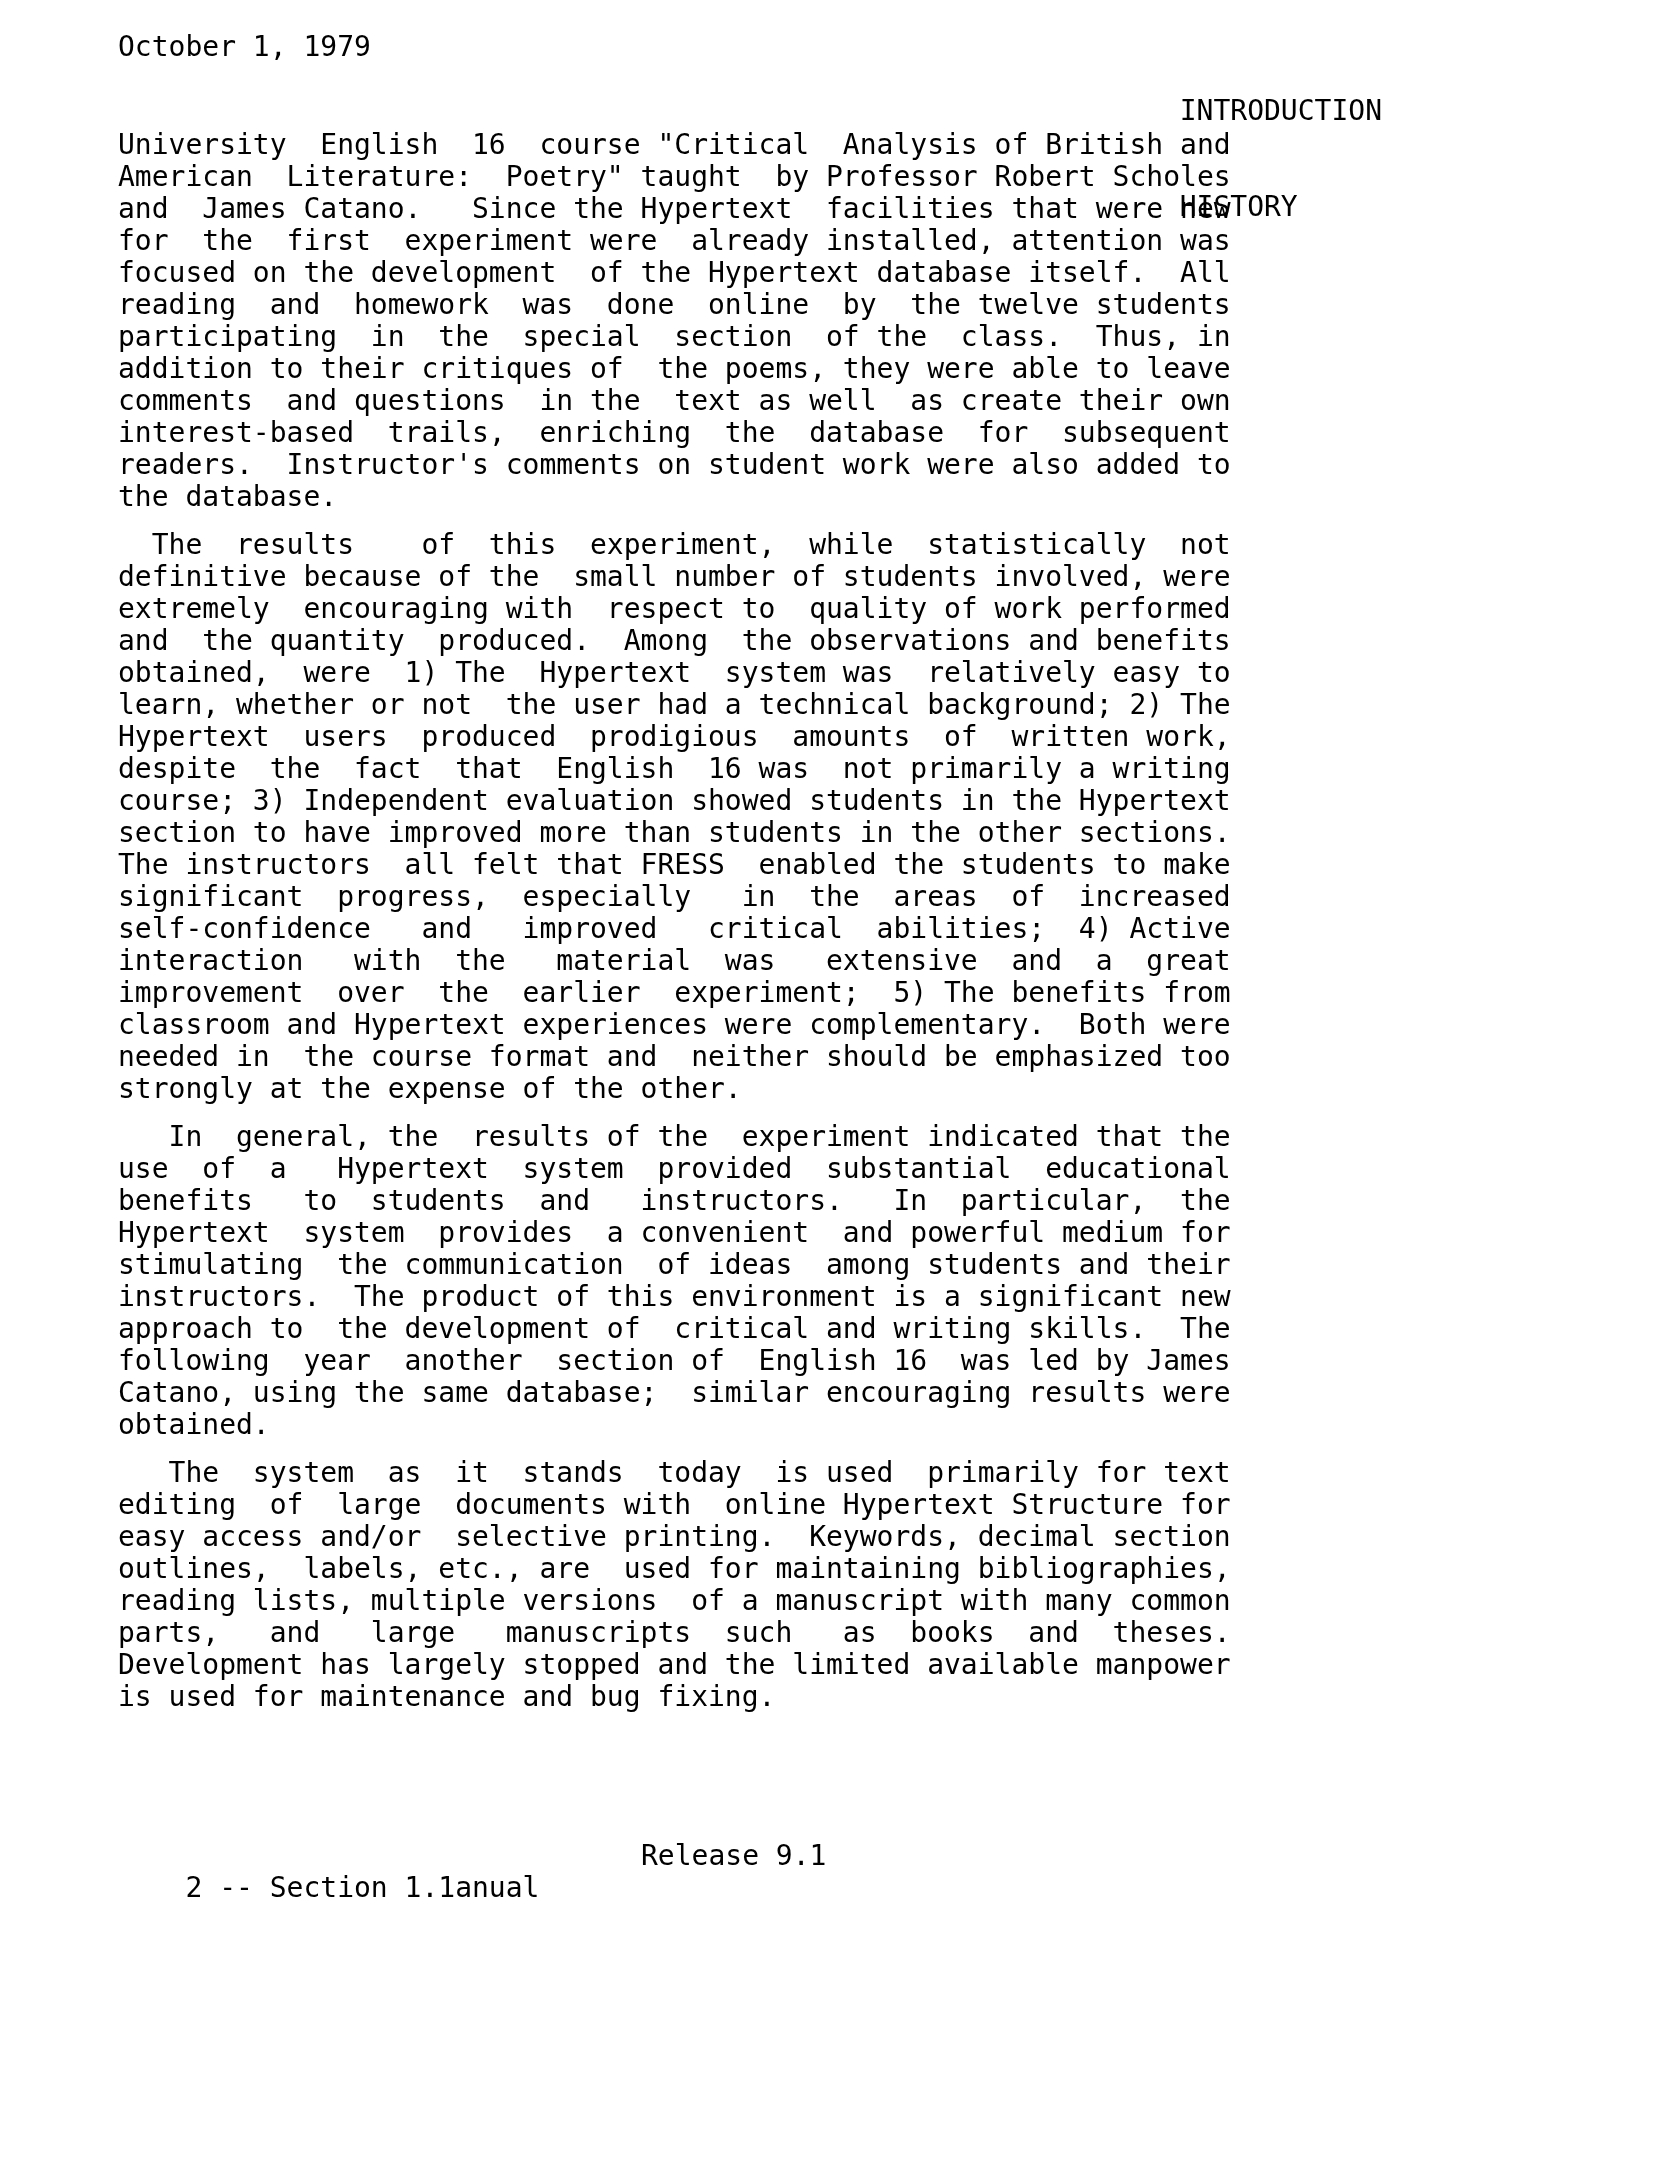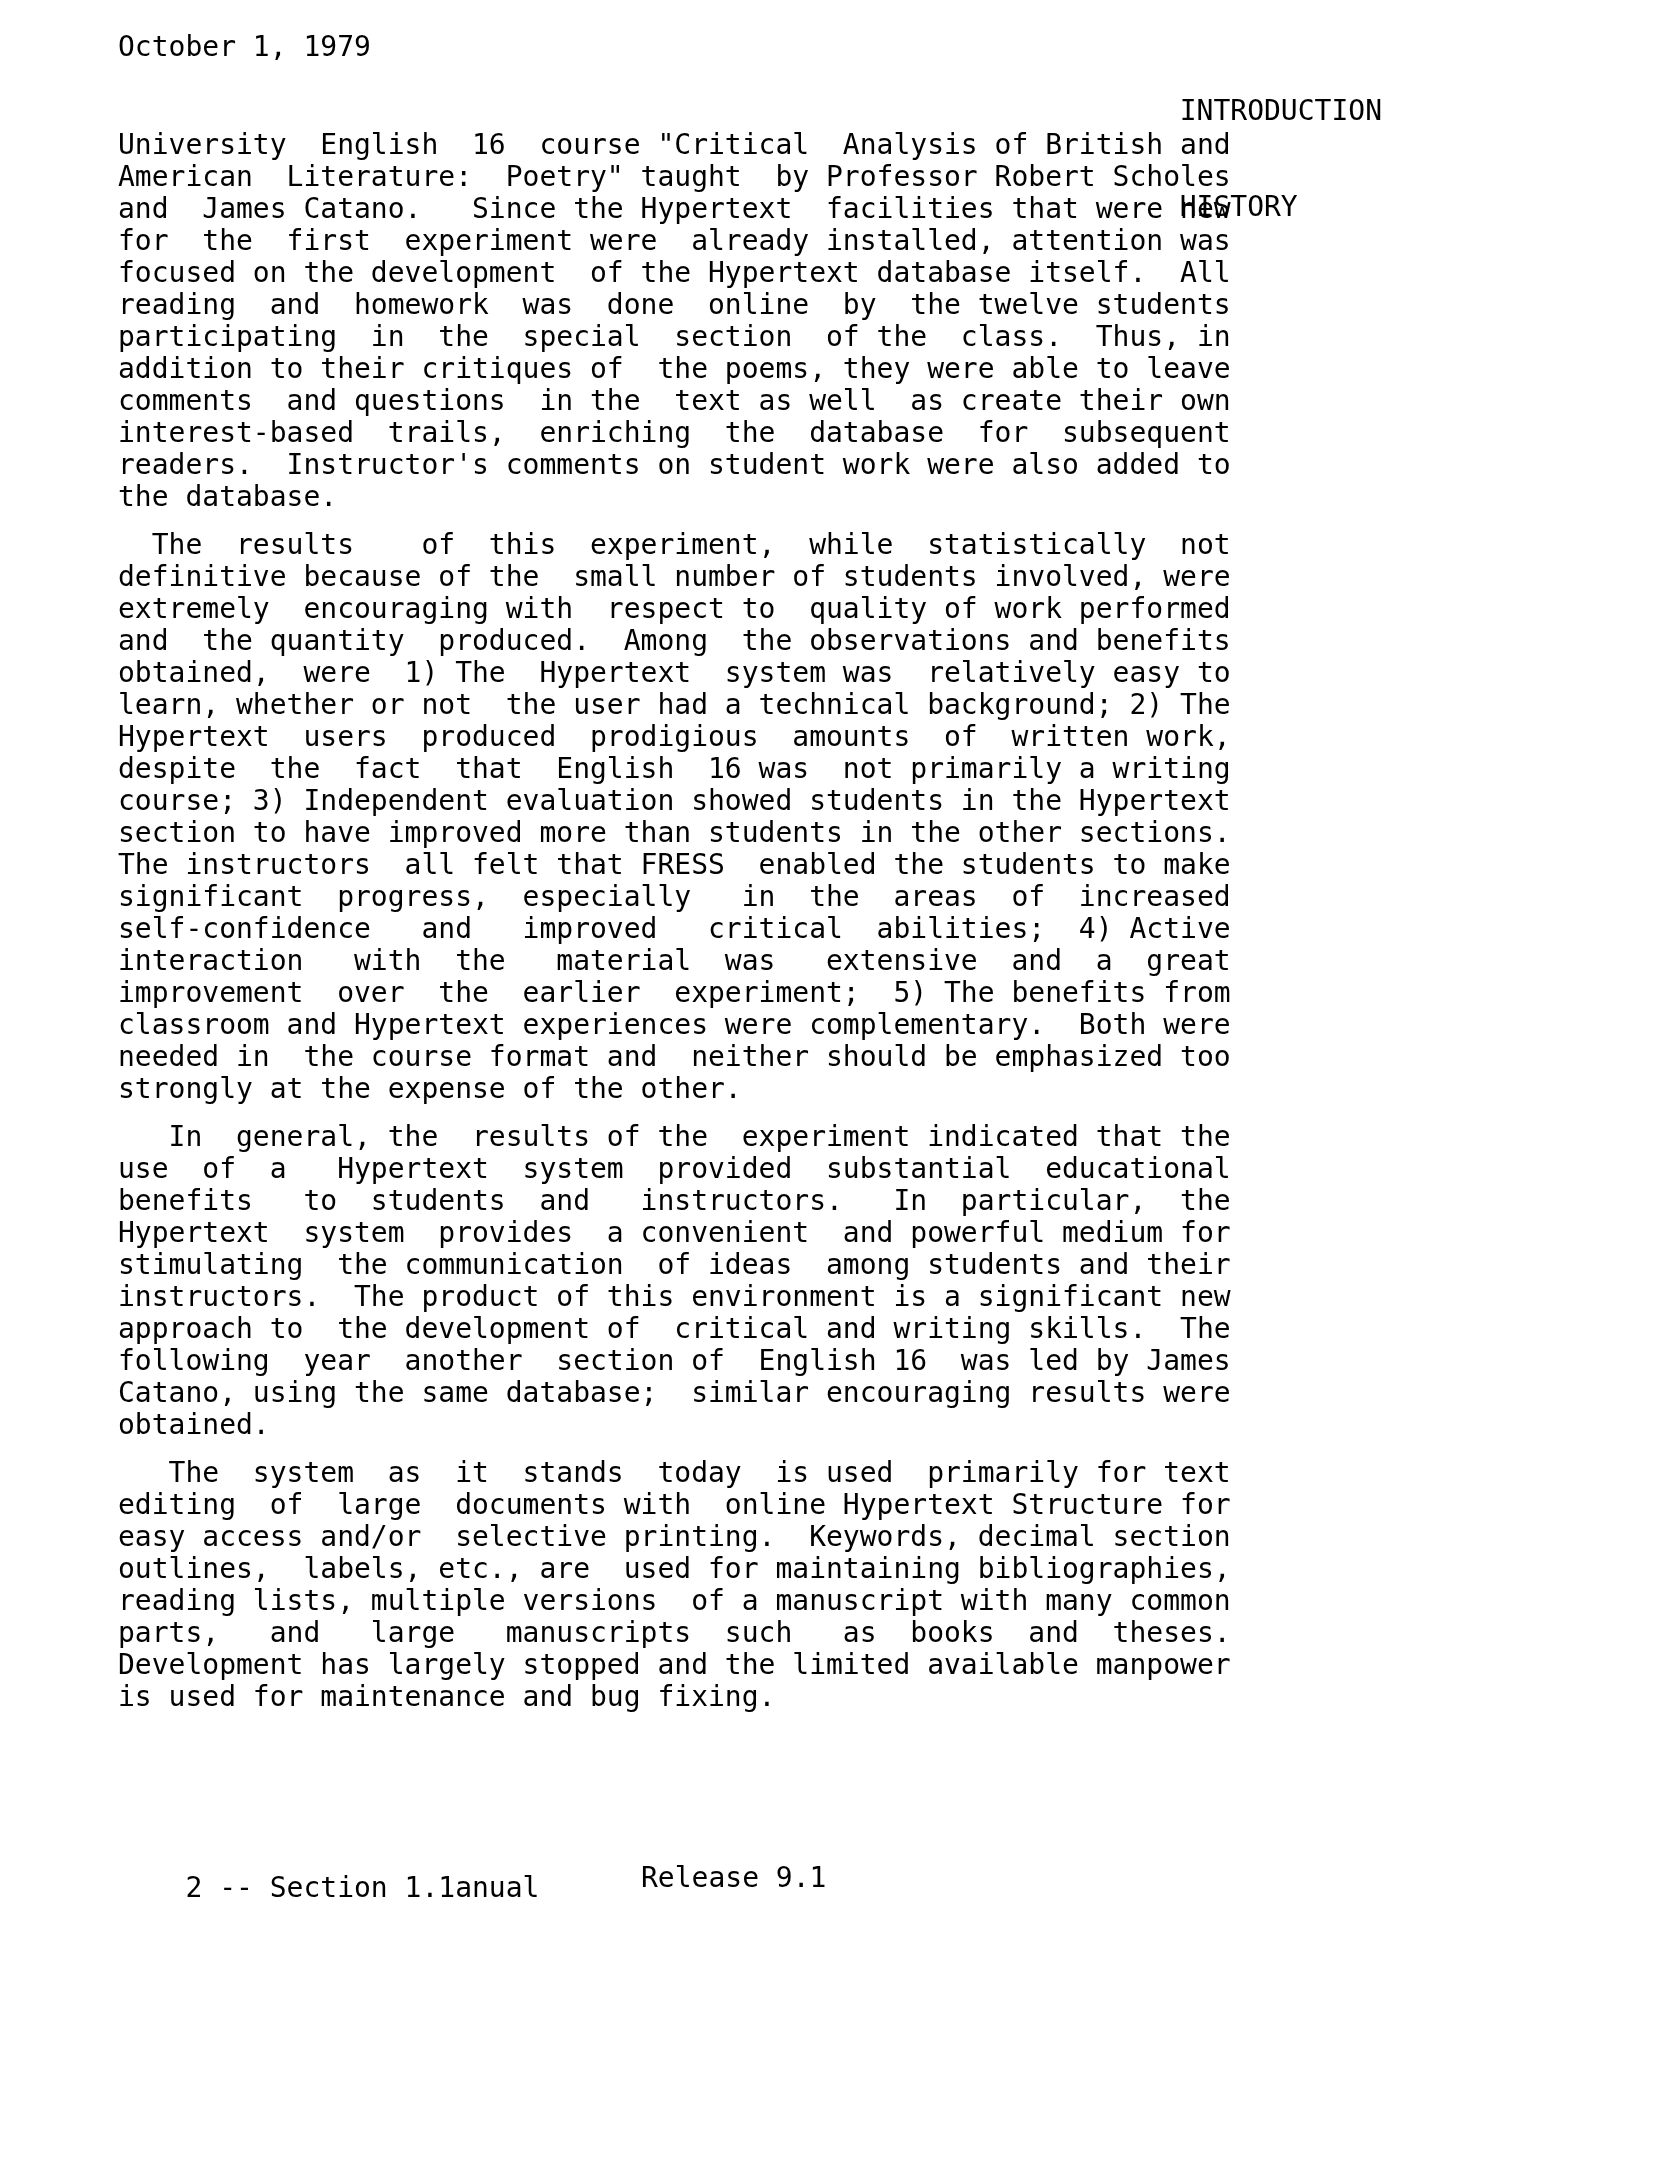--- a/index.html
+++ b/index.html
@@ -49,21 +49,20 @@
   .footer {
     position: absolute;
     top: 1840px;
     left: 118px;
     width: 942px;
   }
   .footer-release {
     position: absolute;
     left: 523px;
     top: 0;
-    margin-top: 22px;
   }
 </style>
 </head>
 <body>
 
 <div class="page">
 
   <div class="header-date mono">October 1, 1979</div>
 
   <div class="header-right mono">

